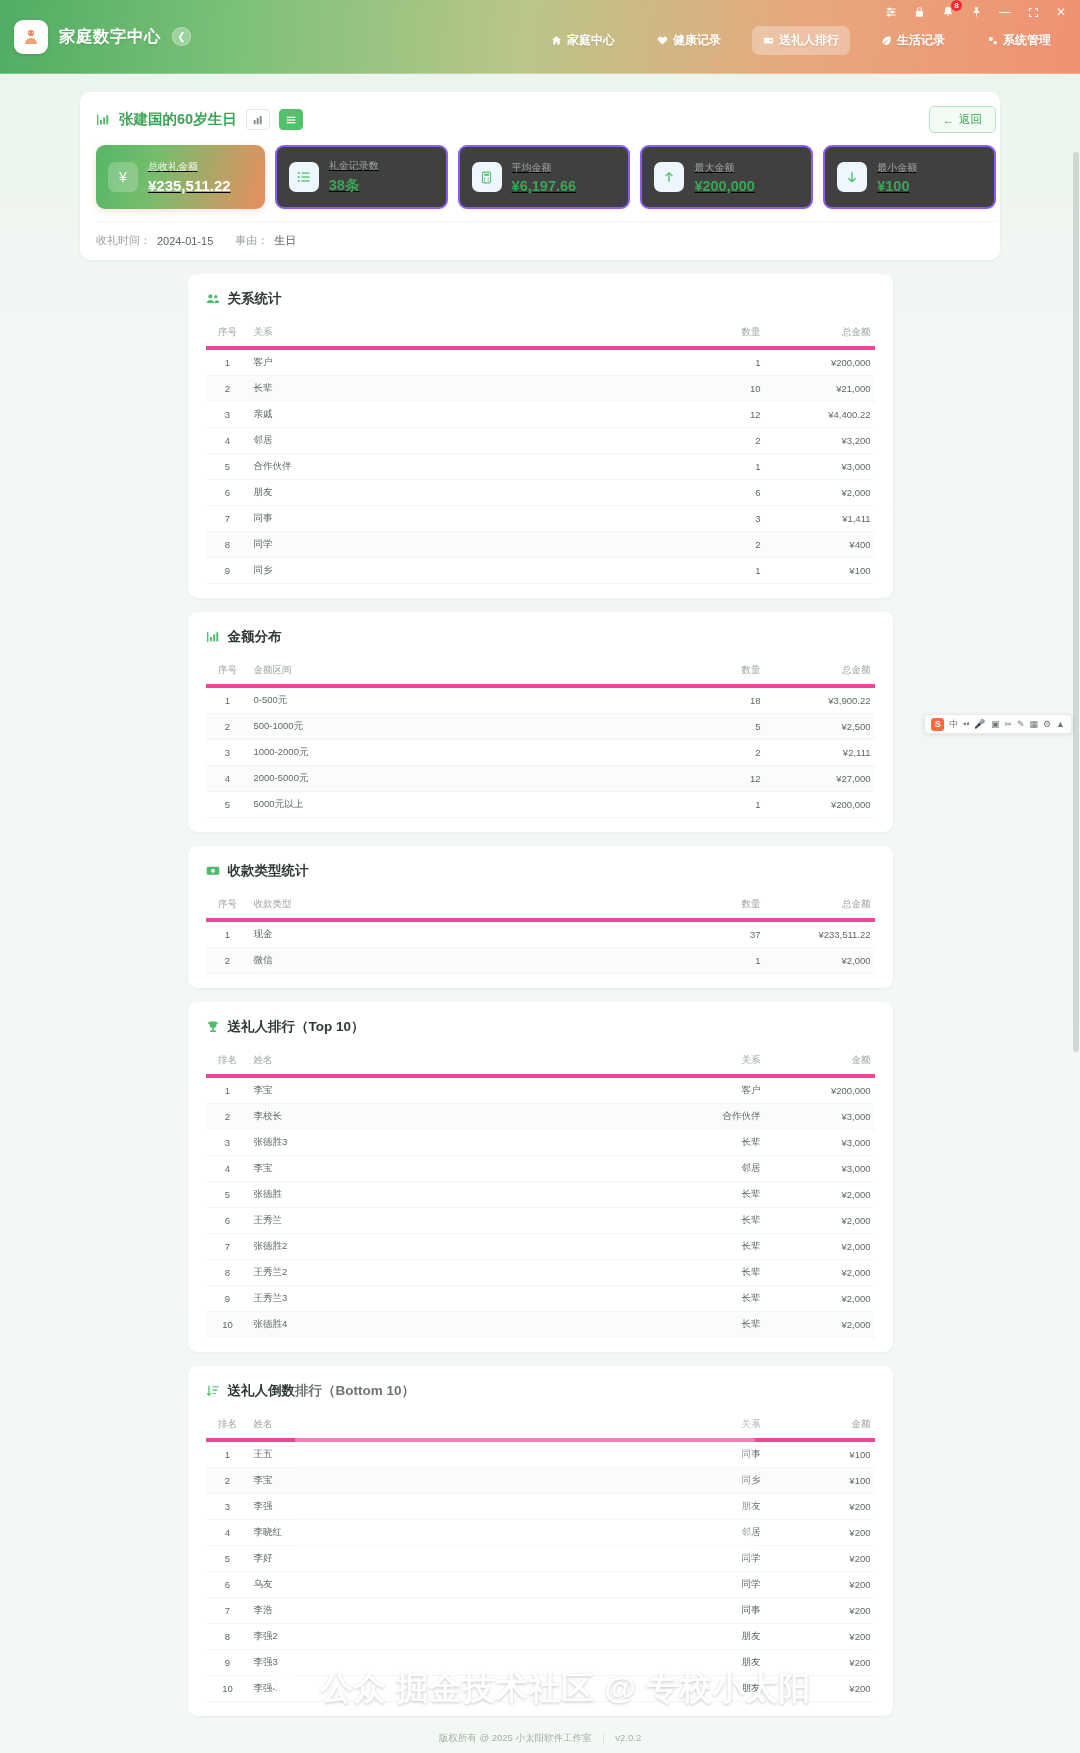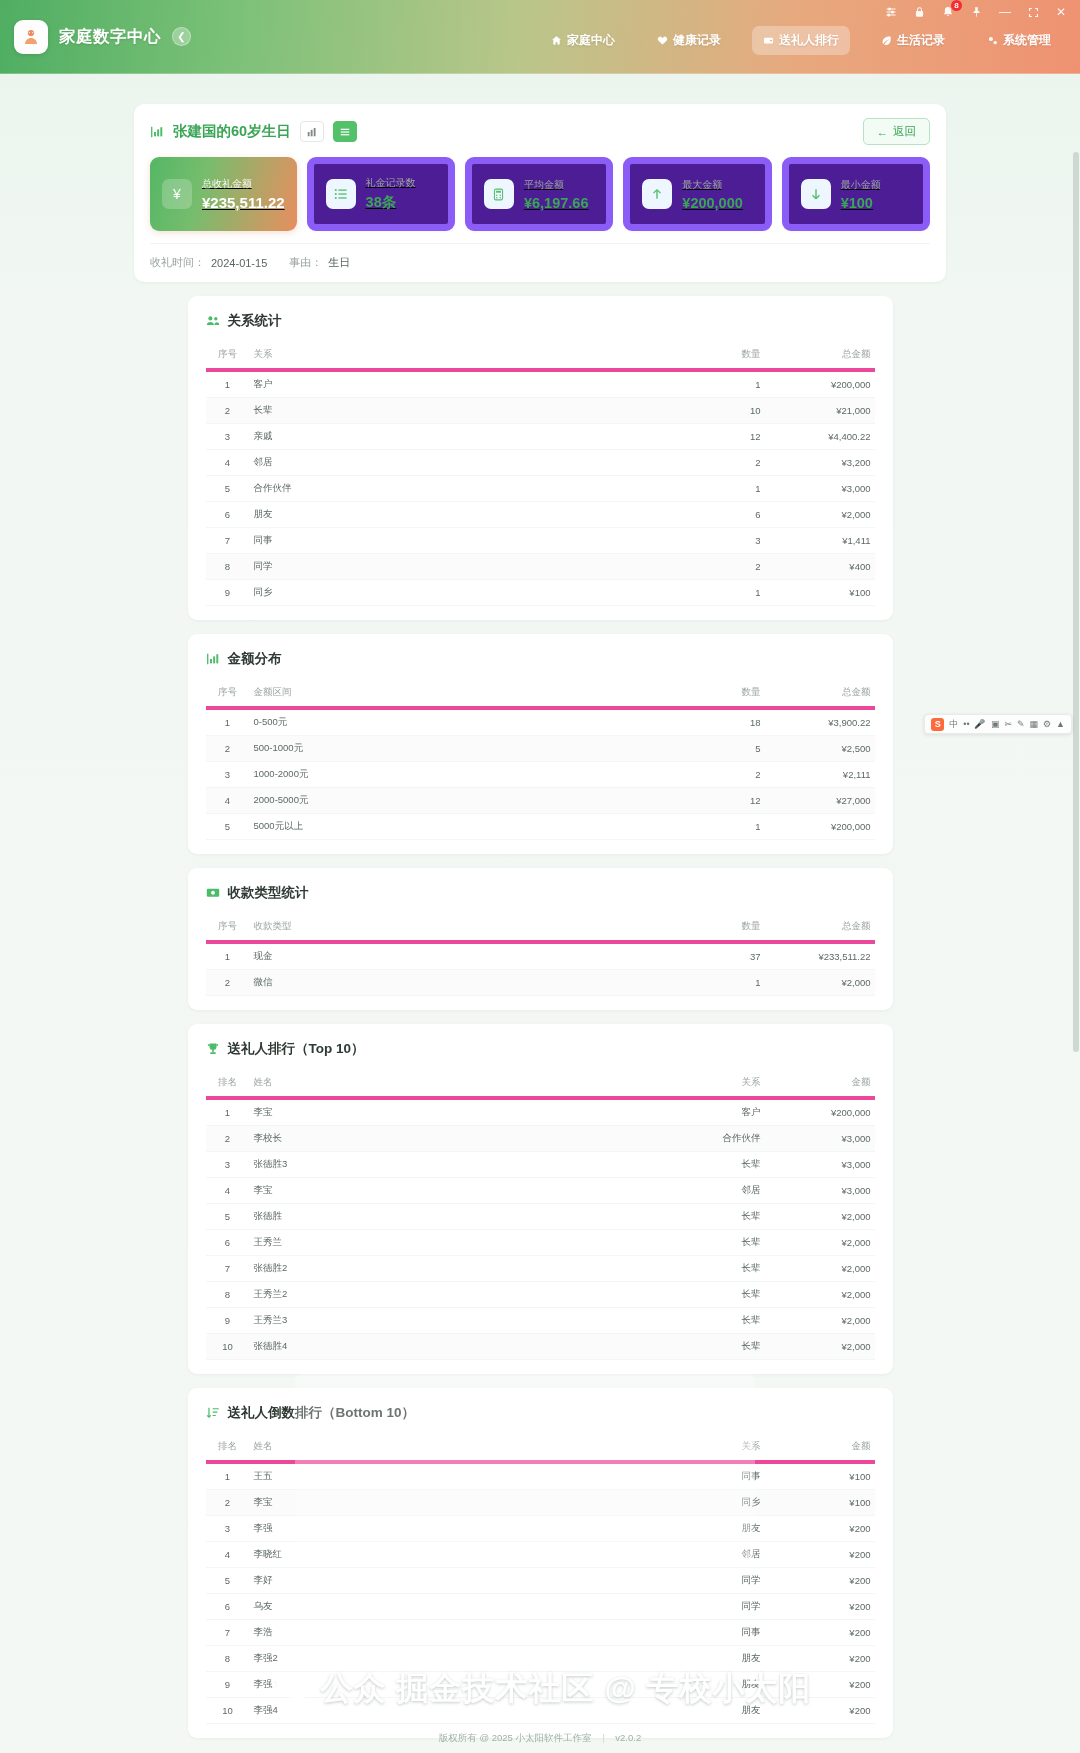--- a/index.html
+++ b/index.html
@@ -82,24 +82,24 @@
   .page {
     position: absolute;
     top: 74px; left: 0; right: 0; bottom: 0;
     overflow: hidden;
   }
   .scroll-inner { padding: 18px 18px 0 18px; }
 
   .topcard {
     background: #fff;
     border-radius: 10px;
-    padding: 14px 16px 12px 16px;
+    padding: 14px 4px 12px 16px;
     box-shadow: 0 1px 3px rgba(30,60,40,.06);
-    margin: 12px auto;
-    width: 812px;
+    margin: 0 auto;
+    width: 920px;
   }
   .topcard-head {
     display: flex; align-items: center; justify-content: space-between;
     padding-bottom: 12px;
   }
   .th-left { display: flex; align-items: center; gap: 9px; }
   .th-title { color: #3aa655; font-size: 14.5px; font-weight: 700; }
   .mini-btn {
     width: 24px; height: 21px; border-radius: 4px;
     border: 1px solid #e3e8e4; background: #fff;
@@ -109,21 +109,21 @@
   .mini-btn.active { background: #52c16a; border-color:#52c16a; color:#fff; }
   .back-btn {
     display: flex; align-items: center; gap: 5px;
     border: 1px solid #b7e2c1; color: #3aa655; background: #f3fbf5;
     font-size: 11.5px; padding: 5px 13px; border-radius: 5px; cursor: pointer;
   }
 
   .stats { display: flex; gap: 10px; }
   .stat {
     flex: 1;
-    background: #4c1d95; border: 7px solid #8b5cf6; border-radius: 9px;
+    background: #404040; border: 2px solid #8b5cf6; border-radius: 9px;
     padding: 12px 12px; display: flex; align-items: center; gap: 10px;
     box-shadow: 0 1px 2px rgba(30,60,40,.04);
     min-height: 56px;
   }
   .stat.primary {
     background: linear-gradient(105deg, #54b765 0%, #76bd6d 35%, #e98e5f 100%);
     border: none; box-shadow: 0 2px 7px rgba(200,120,70,.22);
   }
   .stat-ico {
     width: 30px; height: 30px; border-radius: 7px;

